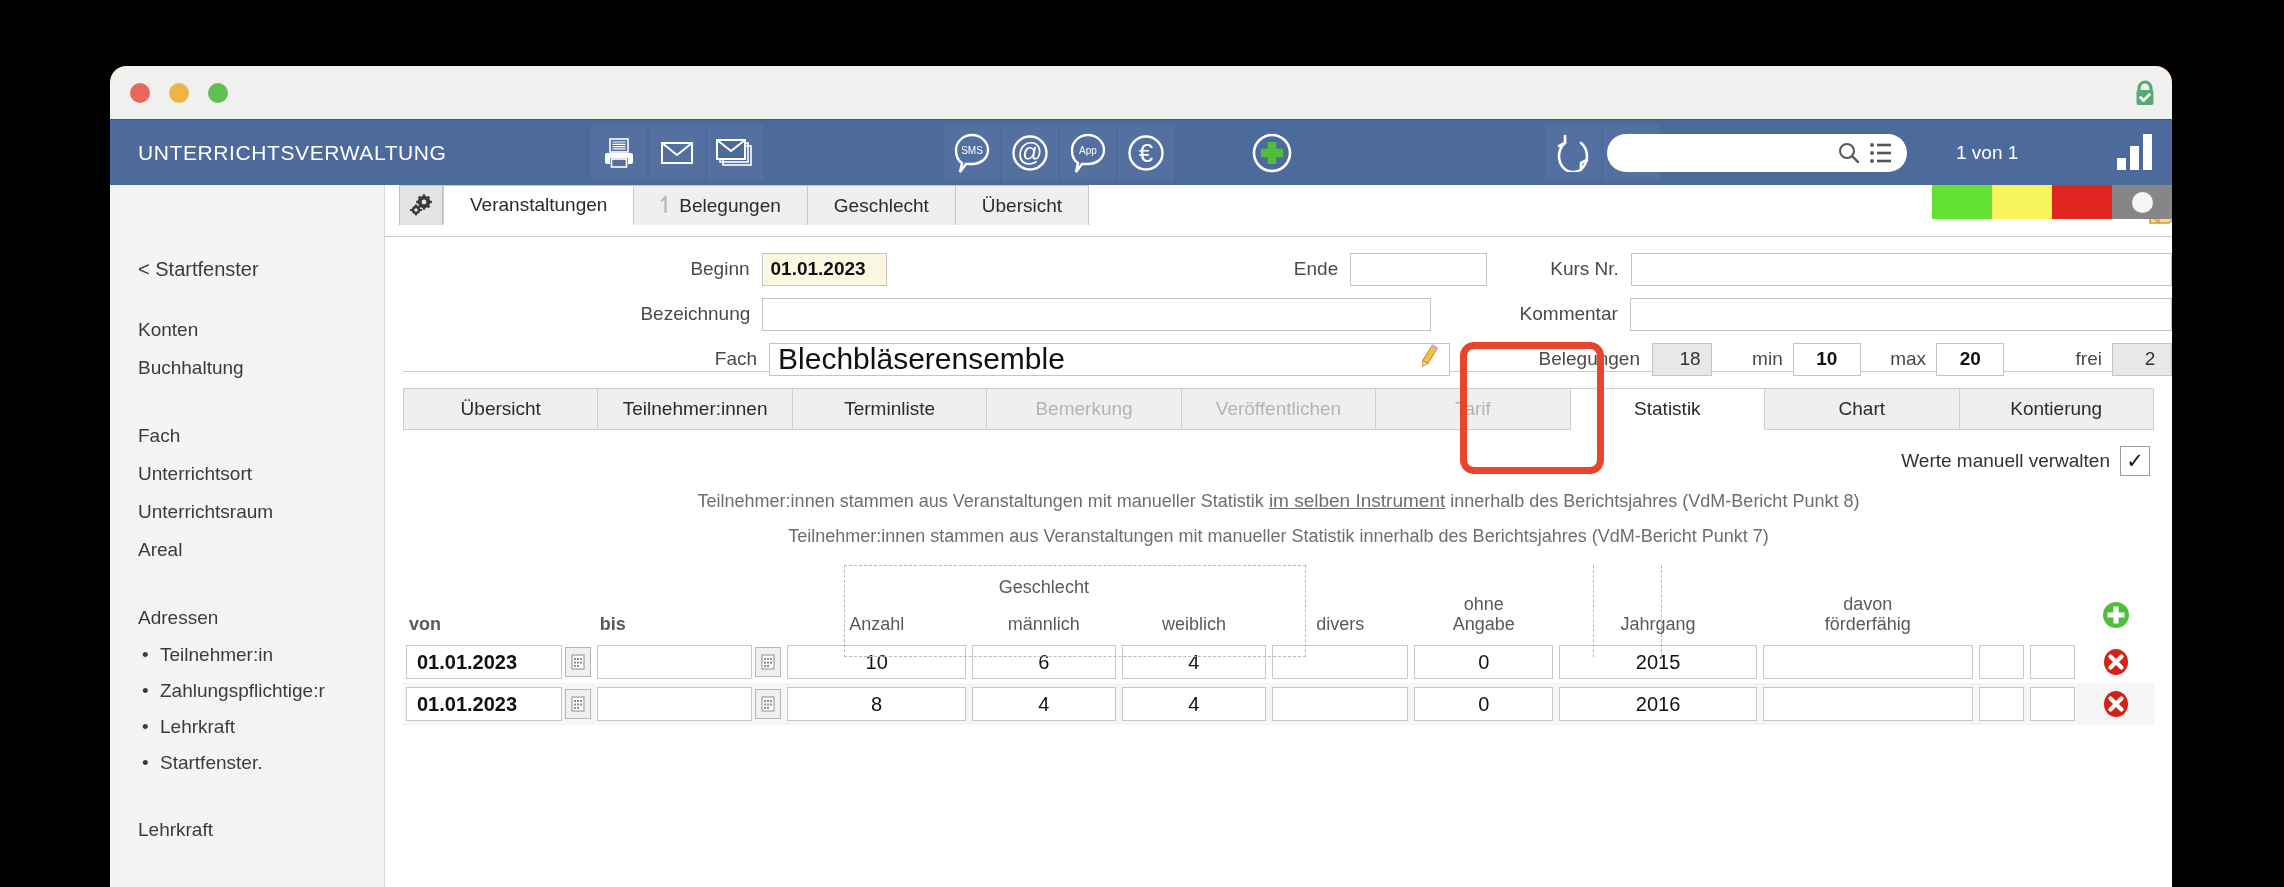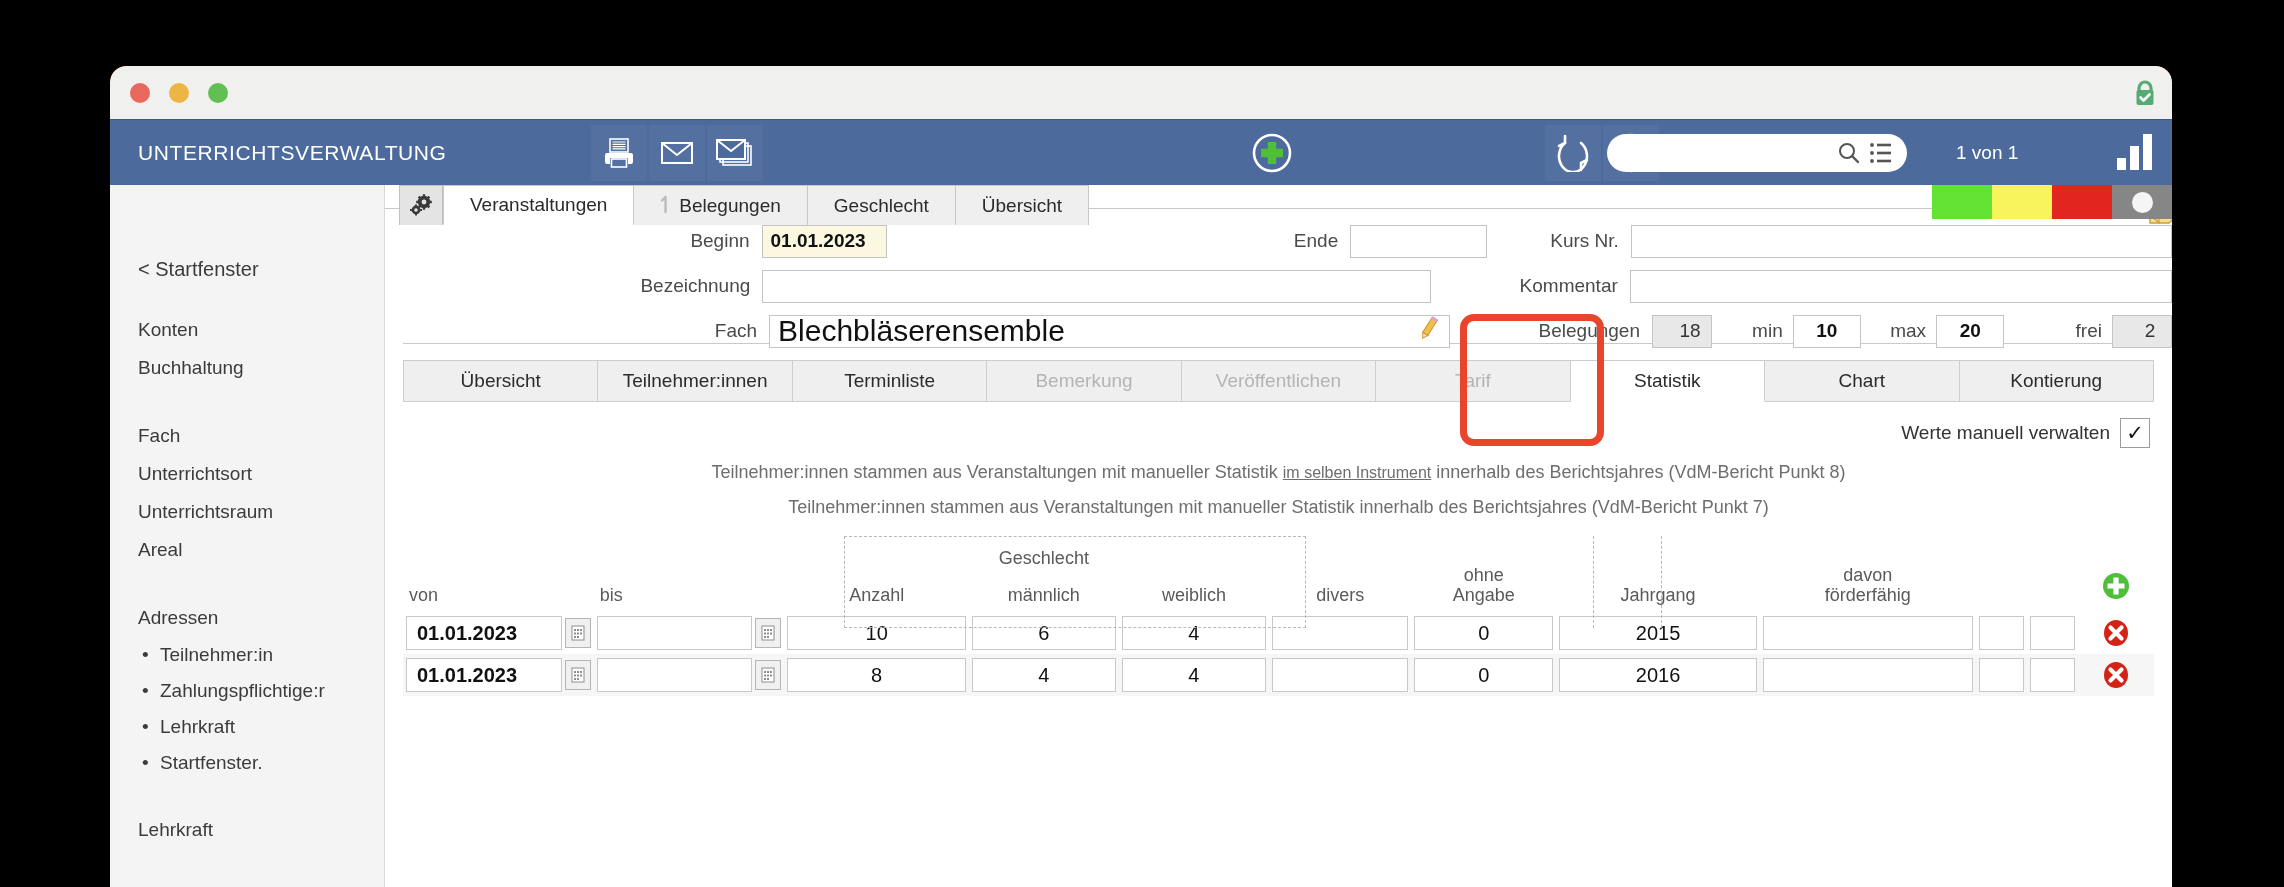--- a/index.html
+++ b/index.html
@@ -90,21 +90,21 @@
   .side-sub { line-height: 30px; padding: 3px 0 3px 22px; position: relative; }
   .side-sub::before {
     content: "•"; position: absolute; left: 4px; top: 3px;
   }
 
   
   .main { flex: 1; position: relative; background: #fff; overflow: hidden; }
 
   
   .toptabs-row {
-    position: relative; height: 24px;
+    position: relative; height: 52px;
     background: #fff;
     border-bottom: 1px solid #c8c8c8;
   }
   .gear-tab {
     position: absolute; left: 14px; top: 0;
     width: 44px; height: 40px;
     background: #e4e4e4; border: 1px solid #c0c0c0; border-bottom: none;
     display: flex; align-items: center; justify-content: center;
   }
   .toptabs { position: absolute; left: 58px; top: 0; display: flex; height: 40px; }
@@ -165,31 +165,31 @@
     display: flex; align-items: center; justify-content: flex-end;
     gap: 10px; margin: 16px 22px 0 0; font-size: 19px; color: #333;
   }
   .checkbox-sq {
     width: 30px; height: 30px; border: 1px solid #9c9c9c; background: #fff;
     display: flex; align-items: center; justify-content: center;
     font-size: 21px; color: #111;
   }
 
   .note-line { text-align: center; font-size: 18px; color: #6e6e6e; margin-top: 14px; }
-  .note-line .u { text-decoration: underline; font-size: 16px; }
+  .note-line .u { text-decoration: underline; font-size: 19px; }
 
   
   .tablezone { position: relative; margin: 16px 18px 0 18px; }
   table.stat { width: 100%; border-collapse: collapse; table-layout: fixed; }
   table.stat th {
     font-weight: normal; font-size: 18px; color: #5a5a5a;
     vertical-align: bottom; padding-bottom: 6px; text-align: center;
     height: 78px;
   }
-  table.stat th.left { text-align: left; padding-left: 6px; }
+  table.stat th.left { text-align: left; padding-left: 6px; font-weight: bold; }
   table.stat td { padding: 4px 3px; }
   .cell {
     border: 1px solid #c8c8c8; background: #fff; height: 34px;
     display: flex; align-items: center; justify-content: center;
     font-size: 20px; color: #111;
   }
   .cell.date { justify-content: flex-start; padding-left: 10px; font-weight: 600; }
   .datebtn {
     width: 26px; height: 30px; border: 1px solid #b5b5b5; background: #f0f0f0;
     display: flex; align-items: center; justify-content: center; margin-left: 3px;
@@ -250,20 +250,46 @@
       <div class="tb-btn">
         <svg width="38" height="30" viewBox="0 0 38 30">
           <rect x="7" y="8" width="28" height="19" fill="none" stroke="#fff" stroke-width="1.6"></rect>
           <rect x="4" y="5" width="28" height="19" fill="none" stroke="#fff" stroke-width="1.6"></rect>
           <rect x="1" y="2" width="28" height="19" fill="#4c6a9c" stroke="#fff" stroke-width="2"></rect>
           <path d="M1 2 L15 13 L29 2" fill="none" stroke="#fff" stroke-width="2"></path>
         </svg>
       </div>
     </div>
 
+    <div class="icon-group" style="left:833px;">
+      <div class="tb-btn">
+        <svg width="40" height="42" viewBox="0 0 40 42">
+          <path d="M20 3 C29 3 36 10 36 18 C36 26 29 32 20 32 L14 32 L8 40 L10 31 C5 28 4 23 4 18 C4 10 11 3 20 3 Z" fill="none" stroke="#fff" stroke-width="2.4"></path>
+          <text x="20" y="22" fill="#fff" font-size="10" font-family="Liberation Sans, sans-serif" text-anchor="middle">SMS</text>
+        </svg>
+      </div>
+      <div class="tb-btn">
+        <svg width="40" height="40" viewBox="0 0 40 40">
+          <circle cx="20" cy="20" r="16.5" fill="none" stroke="#fff" stroke-width="2.4"></circle>
+          <text x="20" y="28" fill="#fff" font-size="25" font-family="Liberation Sans, sans-serif" text-anchor="middle">@</text>
+        </svg>
+      </div>
+      <div class="tb-btn">
+        <svg width="40" height="42" viewBox="0 0 40 42">
+          <path d="M20 3 C29 3 36 10 36 18 C36 26 29 32 20 32 L14 32 L8 40 L10 31 C5 28 4 23 4 18 C4 10 11 3 20 3 Z" fill="none" stroke="#fff" stroke-width="2.4"></path>
+          <text x="20" y="22" fill="#fff" font-size="10" font-family="Liberation Sans, sans-serif" text-anchor="middle">App</text>
+        </svg>
+      </div>
+      <div class="tb-btn">
+        <svg width="40" height="40" viewBox="0 0 40 40">
+          <circle cx="20" cy="20" r="16.5" fill="none" stroke="#fff" stroke-width="2.4"></circle>
+          <text x="20" y="29" fill="#fff" font-size="26" font-family="Liberation Sans, sans-serif" text-anchor="middle">€</text>
+        </svg>
+      </div>
+    </div>
 
     <div class="icon-group" style="left:1133px;">
       <div class="tb-btn plain">
         <svg width="42" height="42" viewBox="0 0 42 42">
           <circle cx="21" cy="21" r="18" fill="none" stroke="#fff" stroke-width="2.6"></circle>
           <path d="M21 10 v22 M10 21 h22" stroke="#4fbf3a" stroke-width="8.5" stroke-linecap="butt"></path>
         </svg>
       </div>
     </div>
 

